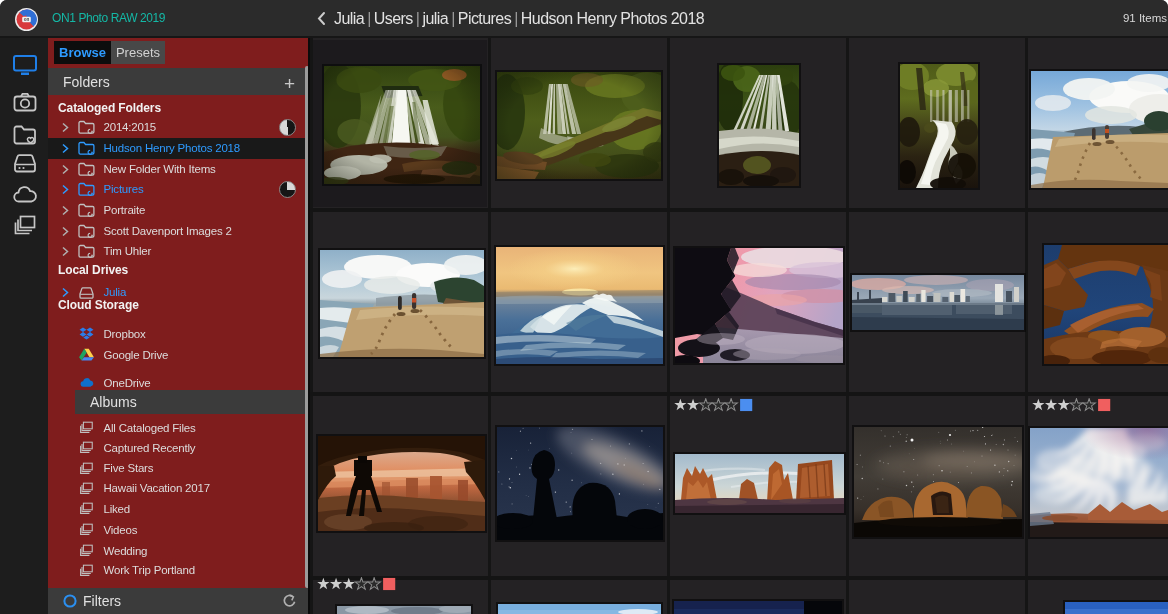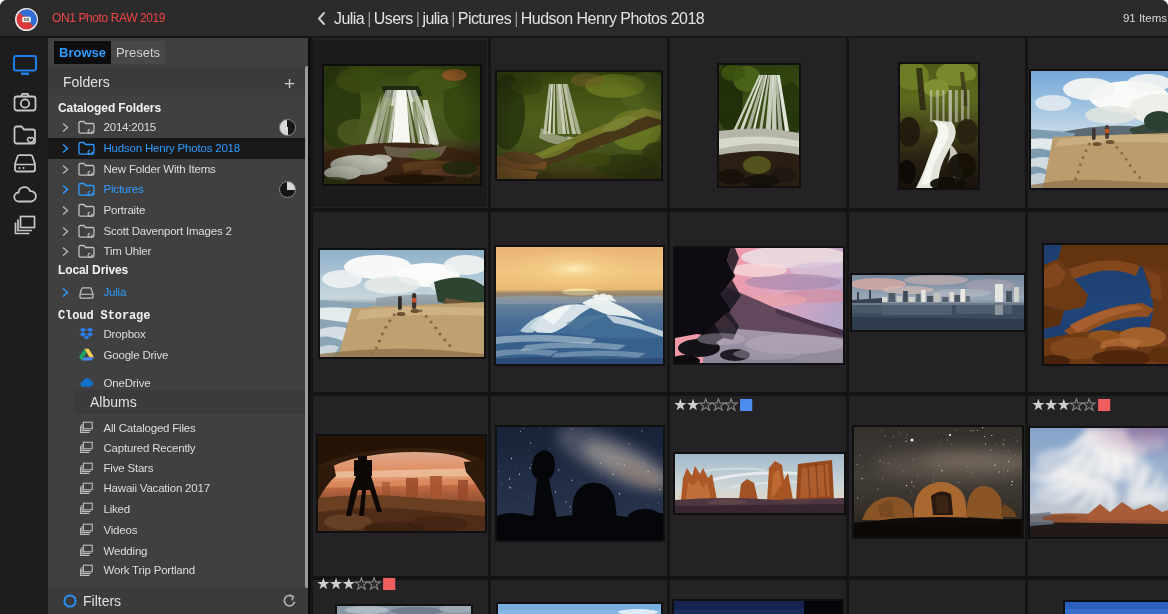--- a/index.html
+++ b/index.html
@@ -4,29 +4,29 @@
 <style>
   html,body{margin:0;padding:0;background:#fff;}
   *{box-sizing:border-box;}
   #app{position:relative;width:1168px;height:614px;overflow:hidden;
        font-family:"Liberation Sans", sans-serif;background:#242224;
        border-radius:7px 7px 0 0;}
   .abs{position:absolute;}
   
   #topbar{left:0;top:0;width:1168px;height:36px;background:#2b2b2b;}
   #topline{left:0;top:36px;width:1168px;height:2px;background:#161616;}
-  #title{left:52px;top:0;height:36px;line-height:37px;font-size:12px;color:#ef4444;letter-spacing:-0.4px;}
+  #title{left:52px;top:0;height:36px;line-height:37px;font-size:12px;color:#14b8a6;letter-spacing:-0.4px;}
   #crumb{left:334px;top:0;height:36px;line-height:37px;font-size:16px;color:#e2e2e2;letter-spacing:-0.55px;}
   #crumb .sep{color:#9a9a9a;padding:0 3px;}
   #items{right:1px;top:0;height:36px;line-height:37px;font-size:11.5px;color:#d8d8d8;}
   
   #rail{left:0;top:38px;width:48px;height:576px;background:#1d1d1d;}
   .railic{position:absolute;left:12px;width:26px;height:26px;}
   
-  #side{left:48px;top:38px;width:260px;height:576px;background:#404040;overflow:hidden;}
+  #side{left:48px;top:38px;width:260px;height:576px;background:#7f1d1d;overflow:hidden;}
   #sep{left:308px;top:38px;width:2px;height:576px;background:#0b0b0b;}
   .tab{position:absolute;top:3px;height:23px;line-height:24px;text-align:center;font-size:13px;}
   #tabBrowse{left:6px;width:57px;background:#0d0d0d;color:#2e9bff;font-weight:bold;}
   #tabPresets{left:63px;width:54px;background:#484848;color:#d2d2d2;}
   .hdrbar{position:absolute;left:0;width:260px;background:#3b3b3b;color:#e0e0e0;
           font-size:14px;}
   .hdrbar .plus{position:absolute;right:13px;top:0;color:#c8c8c8;font-size:19px;font-weight:400;}
   .sechdr{position:absolute;left:10px;font-size:12px;font-weight:bold;color:#f2f2f2;letter-spacing:-0.1px;}
   .trow{position:absolute;left:0;width:260px;height:21px;font-size:11.5px;color:#dcdcdc;letter-spacing:-0.2px;}
   .trow .lbl{position:absolute;left:55.5px;top:0;line-height:21px;white-space:nowrap;}
@@ -267,21 +267,21 @@
       </div>
     <div class="trow" style="top:522px;text-align:center;">
         <svg class="fico" viewBox="0 0 17 14" style="left:31px;top:3.5px;width:15px;height:13px;">
 <rect x="5" y="1" width="10" height="7.5" fill="none" stroke="#c0c0c0" stroke-width="1.2"></rect>
 <path d="M3.4 3 v7.5 h10" fill="none" stroke="#c0c0c0" stroke-width="1.2"></path>
 <path d="M1.8 5 v7.5 h10" fill="none" stroke="#c0c0c0" stroke-width="1.2"></path>
 </svg>
         <span class="lbl">Work Trip Portland</span>
       </div>
     <div class="sechdr" style="top:225px;">Local Drives</div>
-    <div class="sechdr" style="top:271px;font-family:Liberation Mono, monospace;">Cloud Storage</div>
+    <div class="sechdr" style="top:260px;">Cloud Storage</div>
     <div class="hdrbar" style="top:351.5px;height:24px;line-height:25px;margin-left:27px;"><span style="margin-left:15px;">Albums</span><span class="plus" style="top:0px;">+</span></div>
     <div class="hdrbar" style="top:550px;height:26px;line-height:27px;">
       <svg style="position:absolute;left:15px;top:6px;" width="14" height="14" viewBox="0 0 14 14">
           <circle cx="7" cy="7" r="5.6" fill="none" stroke="#2b8ff0" stroke-width="2"></circle>
         </svg>
       <span style="margin-left:35px;">Filters</span>
       <svg style="position:absolute;right:12px;top:6px;" width="14" height="14" viewBox="0 0 14 14">
           <path d="M10.8 2.6 A5.2 5.2 0 1 0 12.6 7.8" fill="none" stroke="#b0b0b0" stroke-width="1.7"></path>
           <path d="M7.6 1.2 L11.4 2.8 L9.8 6.4" fill="none" stroke="#b0b0b0" stroke-width="1.5"></path>
         </svg>

